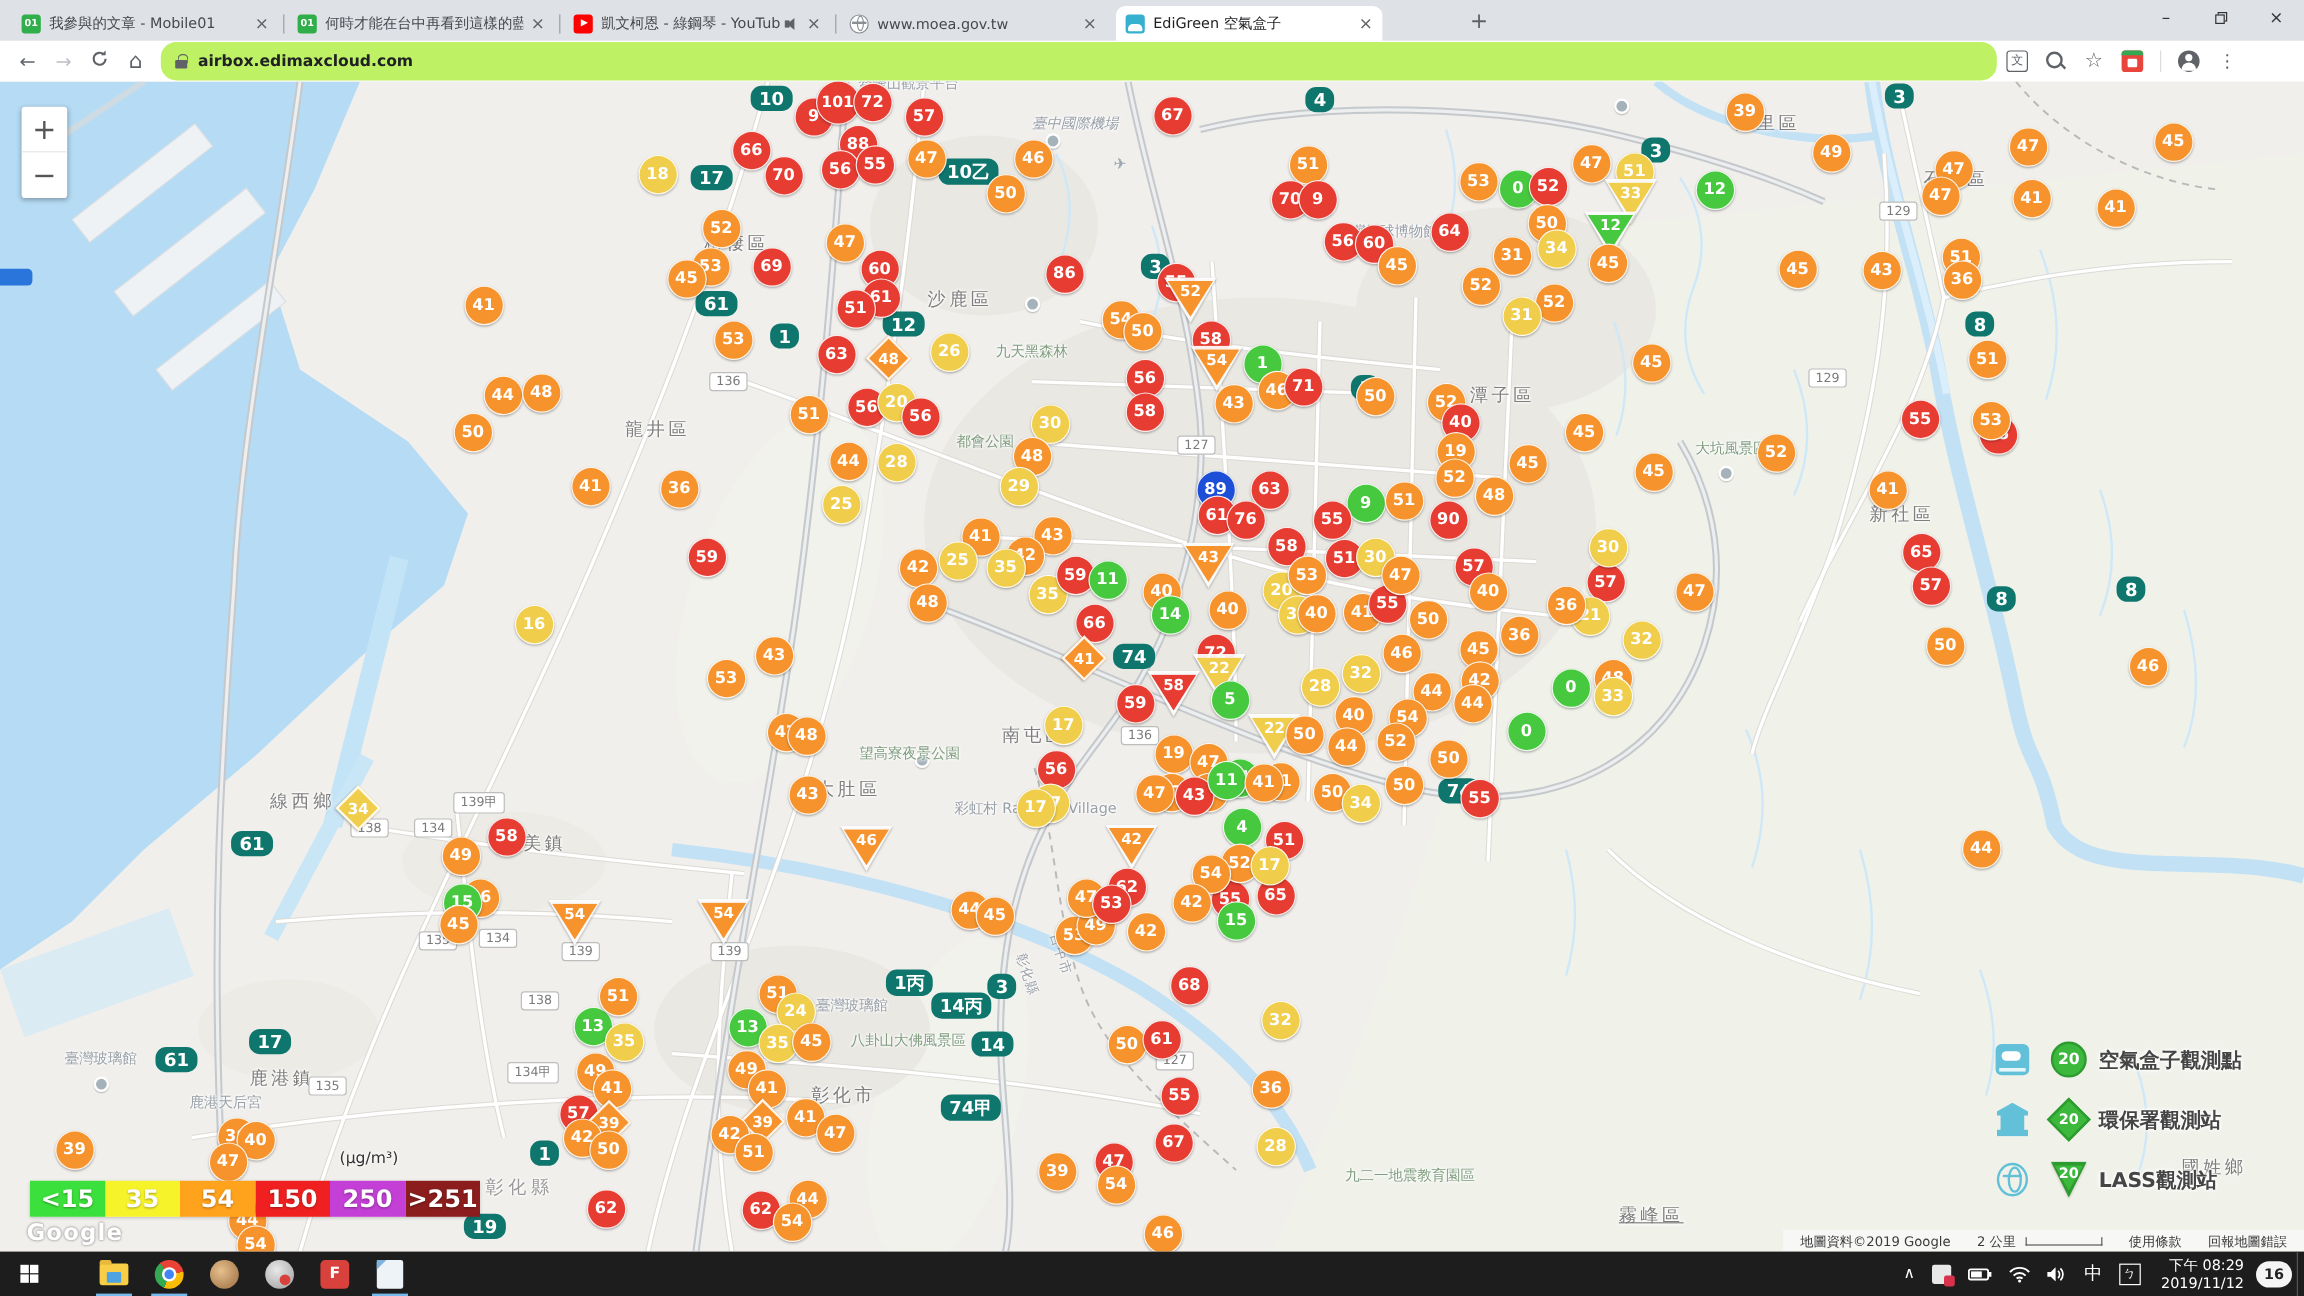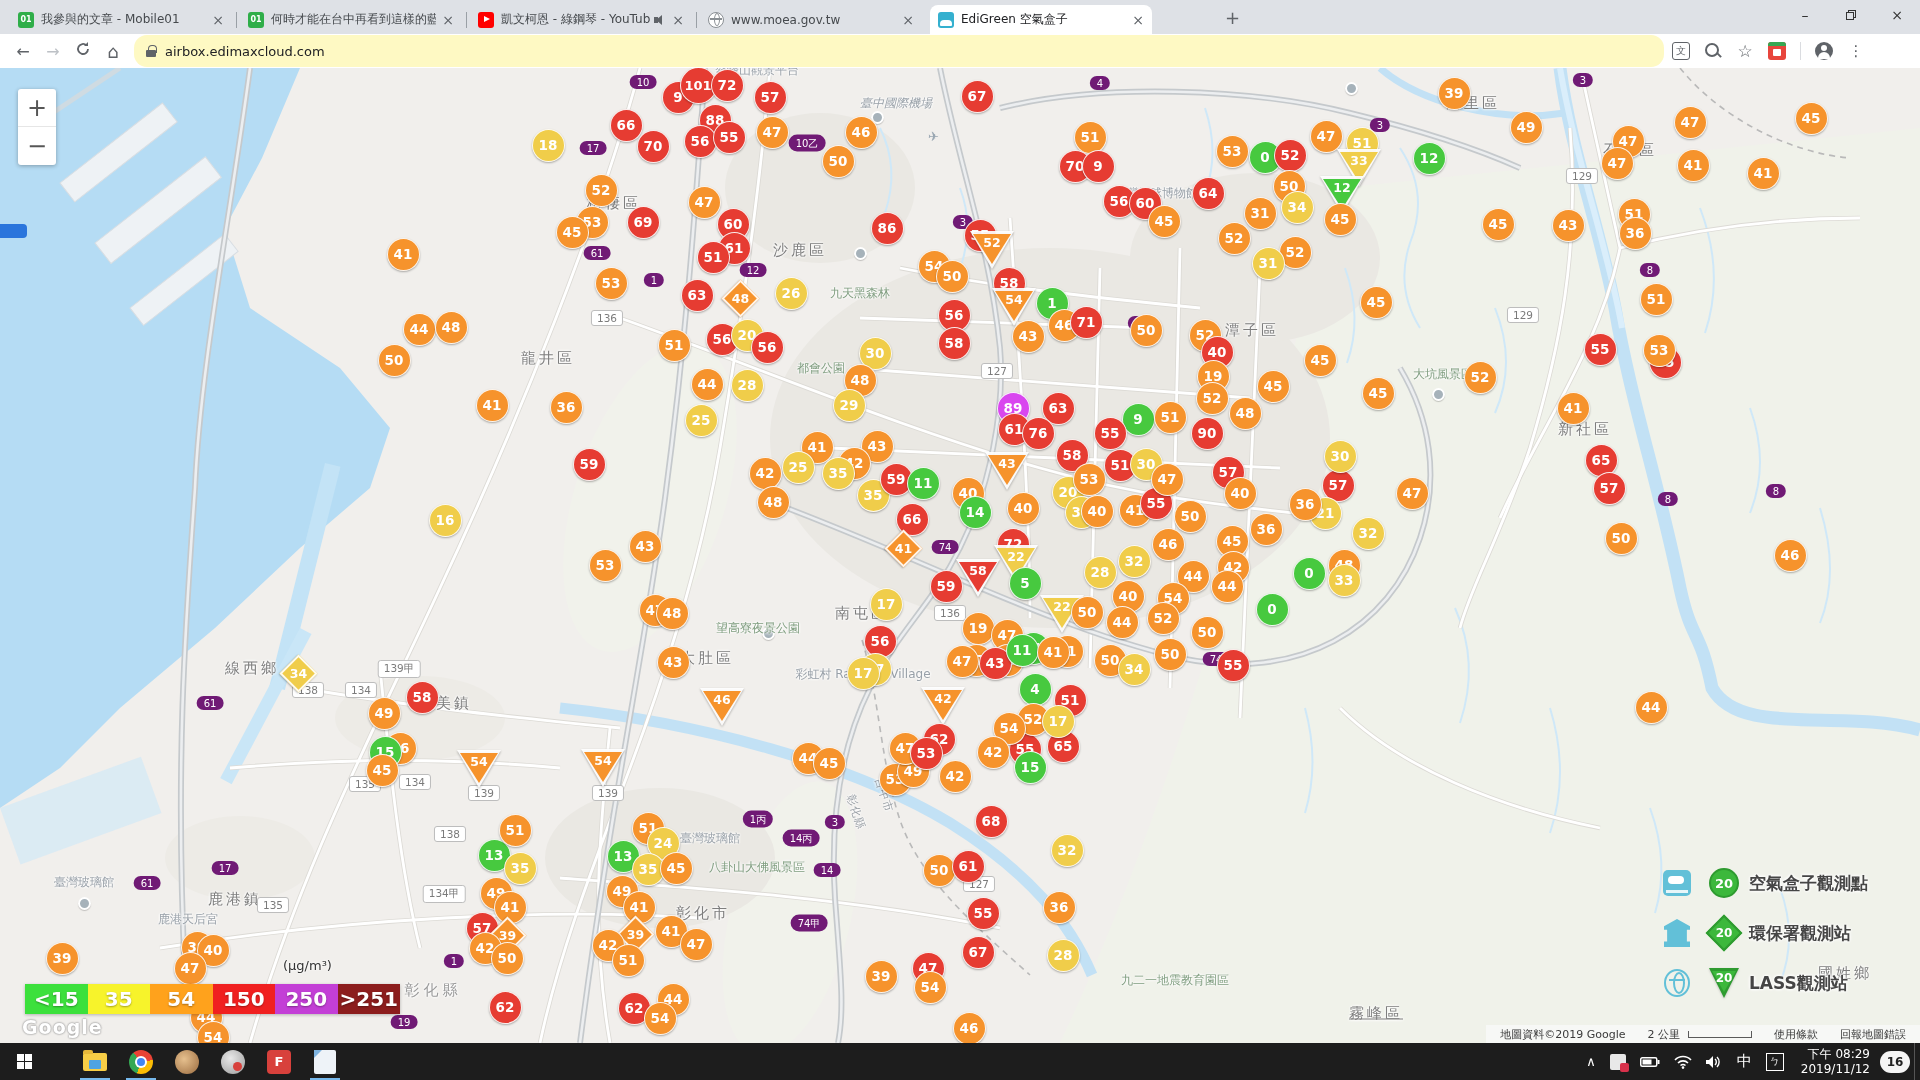--- a/index.html
+++ b/index.html
@@ -29,21 +29,21 @@
   #wincontrols { position:absolute; right:0; top:0; height:34px; display:flex; }
   #wincontrols .wc { width:46px; height:30px; display:flex; align-items:center; justify-content:center; color:#333; font-size:14px; }
   .restore-ic { position:relative; width:10px; height:10px; }
   .restore-ic i { position:absolute; border:1px solid #333; width:8px; height:8px; display:block; }
   .restore-ic i:first-child { left:2px; top:0; }
   .restore-ic i:last-child { left:0; top:2px; background:#dee1e6; }
 
   #toolbar { position:absolute; left:0; top:34px; width:1920px; height:34px; background:#fff; display:flex; align-items:center; }
   .nav-ic { width:30px; text-align:center; font-size:16px; color:#5f6368; flex:none; }
   .nav-ic.dis { color:#bdc1c6; }
-  #addrbar { margin-left:6px; width:1530px; height:26px; background:#fef9c3; border-radius:13px; display:flex; align-items:center; padding:16px 12px; }
+  #addrbar { margin-left:6px; width:1530px; height:26px; background:#bef264; border-radius:13px; display:flex; align-items:center; padding:16px 12px;font-weight:bold; }
   #addrbar .lock { width:10px; height:12px; position:relative; margin-right:9px; }
   #addrbar .lock:before { content:""; position:absolute; left:0; right:0; bottom:0; height:7px; background:#5f6368; border-radius:1px; }
   #addrbar .lock:after { content:""; position:absolute; left:1.5px; top:0; width:7px; height:7px; border:1.5px solid #5f6368; border-radius:4px 4px 0 0; border-bottom:none; }
   #addrbar .url { font-size:13px; color:#202124; }
   #addr-icons { display:flex; align-items:center; margin-left:8px; gap:14px; }
   .ai { width:18px; height:18px; position:relative; color:#5f6368; }
   .ai-translate { border:1.5px solid #5f6368; border-radius:3px; font-size:10px; text-align:center; line-height:15px; }
   .ai-zoom:before { content:""; position:absolute; left:1px; top:1px; width:10px; height:10px; border:2px solid #5f6368; border-radius:50%; }
   .ai-zoom:after { content:""; position:absolute; left:12px; top:12px; width:6px; height:2px; background:#5f6368; transform:rotate(45deg); }
   .ai-star { font-size:17px; line-height:18px; text-align:center; }
@@ -62,21 +62,21 @@
 
   .mk { position:absolute; border-radius:50%; width:33px; height:33px; border:1.5px solid rgba(255,255,255,.9); color:#fff; font-weight:bold; font-size:13.5px; display:flex; align-items:center; justify-content:center; box-shadow:0 1px 2px rgba(0,0,0,.3); }
   .mk.big { width:37px; height:37px; font-size:13px; }
   .mk-dia { position:absolute; width:27px; height:27px; transform:rotate(45deg); border:2px solid rgba(255,255,255,.9); box-shadow:0 1px 2px rgba(0,0,0,.3); }
   .mk-dia span { position:absolute; inset:0; transform:rotate(-45deg); color:#fff; font-weight:bold; font-size:12.5px; display:flex; align-items:center; justify-content:center; }
   .mk-tri { position:absolute; width:44px; height:38px; filter:drop-shadow(0 1px 1px rgba(0,0,0,.3)); }
   .mk-tri .to { position:absolute; inset:0; clip-path:polygon(0 0,100% 0,50% 100%); background:rgba(255,255,255,.92); }
   .mk-tri .ti { position:absolute; left:3px; right:3px; top:3px; bottom:5px; clip-path:polygon(0 0,100% 0,50% 100%); }
   .mk-tri span { position:absolute; left:0; right:0; top:4px; text-align:center; color:#fff; font-weight:bold; font-size:12.5px; }
 
-  .badge-o { position:absolute; background:#701a75; color:#fff; font-size:10px; border-radius:9px; padding:1.5px 7px; white-space:nowrap; }
+  .badge-o { position:absolute; background:#0f766e; color:#fff; font-size:15px; border-radius:9px; padding:1.5px 7px; white-space:nowrap;font-weight:bold; }
   .badge-w { position:absolute; background:#fff; color:#7b7b7b; font-size:10.5px; border:1px solid #bdbdbd; border-radius:3px; padding:1px 5px; white-space:nowrap; }
 
   .lb { position:absolute; white-space:nowrap; text-shadow:0 0 3px #fff,0 0 3px #fff,0 0 3px #fff; transform:translate(-50%,-50%); }
   .lb-dist { font-size:15px; color:#7e7e7e; letter-spacing:3px; }
   .lb-poi { font-size:12px; color:#98a0a8; }
   .lb-park { font-size:12px; color:#7f9d7f; }
   .lb-area { font-size:15px; color:#9a9a9a; letter-spacing:4px; }
   .lb-bound { font-size:11px; color:#9aa0a6; letter-spacing:1px; }
   .pin { position:absolute; width:13px; height:13px; background:#a6b2ba; border-radius:50%; border:2px solid #fff; box-shadow:0 1px 1px rgba(0,0,0,.2); }
 
@@ -490,21 +490,21 @@
         <div class="mk" style="background: rgb(246, 147, 44); left: 1188.5px; top: 250.5px;">52</div>
         <div class="mk" style="background: rgb(230, 60, 50); left: 1200.5px; top: 267.5px;">40</div>
         <div class="mk" style="background: rgb(246, 147, 44); left: 1196.5px; top: 291.5px;">19</div>
         <div class="mk" style="background: rgb(246, 147, 44); left: 1256.5px; top: 301.5px;">45</div>
         <div class="mk" style="background: rgb(246, 147, 44); left: 1195.5px; top: 313.5px;">52</div>
         <div class="mk" style="background: rgb(246, 147, 44); left: 1228.5px; top: 328.5px;">48</div>
         <div class="mk" style="background: rgb(71, 201, 63); left: 1121.5px; top: 334.5px;">9</div>
         <div class="mk" style="background: rgb(246, 147, 44); left: 1153.5px; top: 332.5px;">51</div>
         <div class="mk" style="background: rgb(230, 60, 50); left: 1190.5px; top: 348.5px;">90</div>
         <div class="mk" style="background: rgb(230, 60, 50); left: 1093.5px; top: 348.5px;">55</div>
-        <div class="mk" style="background: #d946ef; left: 996.5px; top: 323.5px;">89</div>
+        <div class="mk" style="background: #1d4ed8; left: 996.5px; top: 323.5px;">89</div>
         <div class="mk" style="background: rgb(230, 60, 50); left: 1041.5px; top: 323.5px;">63</div>
         <div class="mk" style="background: rgb(230, 60, 50); left: 997.5px; top: 344.5px;">61</div>
         <div class="mk" style="background: rgb(230, 60, 50); left: 1021.5px; top: 348.5px;">76</div>
         <div class="mk" style="background: rgb(230, 60, 50); left: 1055.5px; top: 370.5px;">58</div>
         <div class="mk" style="background: rgb(246, 147, 44); left: 800.5px; top: 362.5px;">41</div>
         <div class="mk" style="background: rgb(246, 147, 44); left: 860.5px; top: 361.5px;">43</div>
         <div class="mk" style="background: rgb(246, 147, 44); left: 837.5px; top: 378.5px;">42</div>
         <div class="mk" style="background: rgb(240, 205, 74); left: 781.5px; top: 382.5px;">25</div>
         <div class="mk" style="background: rgb(240, 205, 74); left: 821.5px; top: 388.5px;">35</div>
         <div class="mk" style="background: rgb(246, 147, 44); left: 748.5px; top: 388.5px;">42</div>

